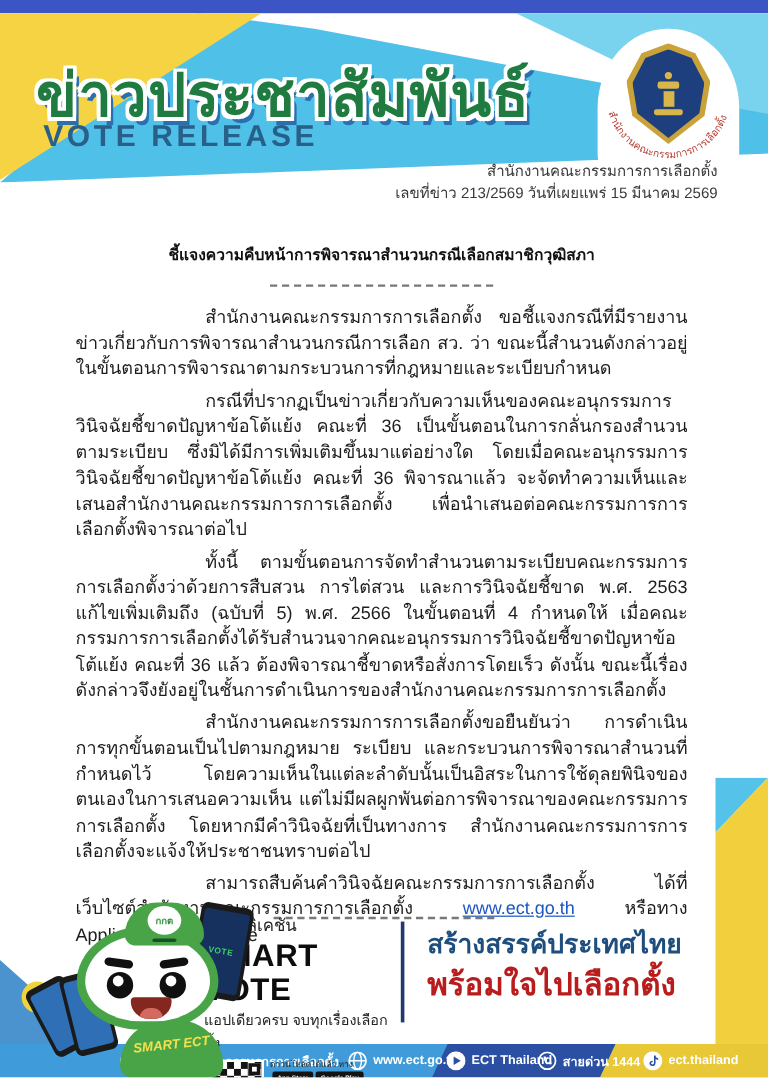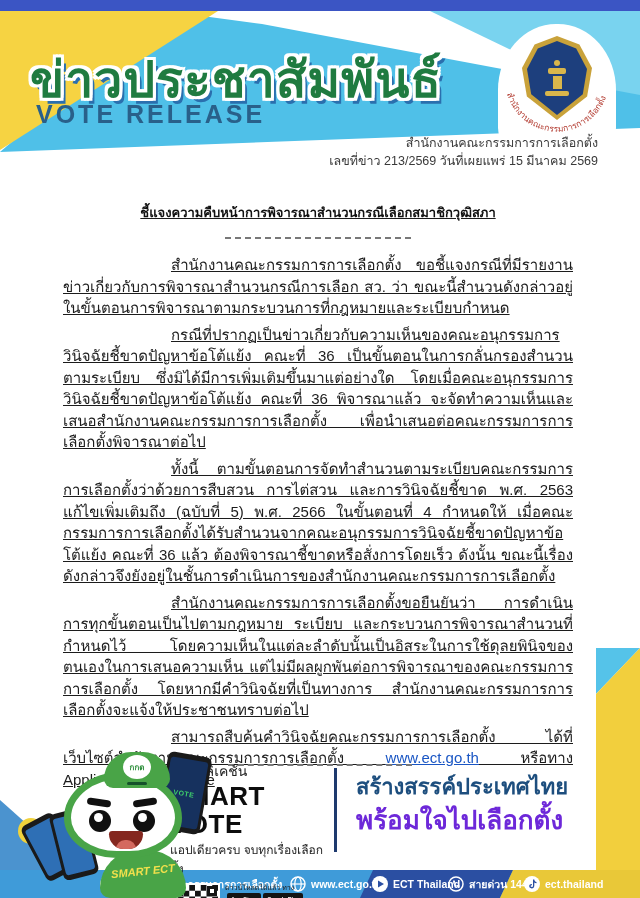--- a/index.html
+++ b/index.html
@@ -1,17 +1,17 @@
 <!DOCTYPE html>
 <html><head>
 <meta charset="utf-8">
 <style>
   html,body{margin:0;padding:0;background:#e8e8e8;}
   .page{position:relative;width:640px;height:898px;margin:0 auto;background:#ffffff;
-        font-family:"Liberation Sans","DejaVu Sans",sans-serif;overflow:hidden;color:#1c1c1c;text-decoration:underline;}
+        font-family:"Liberation Sans","DejaVu Sans",sans-serif;overflow:hidden;color:#1c1c1c;}
   
   .header{position:relative;height:172px;}
   .topbar{position:absolute;left:0;top:0;width:640px;height:11px;background:#3b55c4;}
   .cyan-tri{position:absolute;left:0;top:0;width:640px;height:172px;
             clip-path:polygon(430px 11px,640px 11px,640px 112px);background:#79d3ef;}
   .cyan-swoosh{position:absolute;left:0;top:0;width:640px;height:172px;
             clip-path:polygon(165px 11px,262px 24px,640px 95px,640px 128px,0 152px);background:#4fc0e8;}
   .yellow-tri{position:absolute;left:0;top:0;width:640px;height:172px;
             clip-path:polygon(0 11px,218px 11px,0 150px);background:#f6d342;}
   .banner-title{position:absolute;left:30px;top:40px;font-size:50px;font-weight:800;color:#1f7b40;
@@ -93,21 +93,21 @@
   .qr::before,.qr::after,.qr-c3{content:"";position:absolute;width:10px;height:10px;background:#fff;
       border:3px solid #141414;box-sizing:border-box;}
   .qr::before{left:1px;top:1px;} .qr::after{right:1px;top:1px;}
   .dl-col{font-size:7px;color:#222;line-height:10px;}
   .badge{display:inline-block;background:#141414;color:#fff;font-size:5.5px;font-weight:700;
       padding:1px 4px;border-radius:2px;margin-left:2px;vertical-align:middle;}
   
   .v-div{position:absolute;left:334px;top:768px;width:3px;height:84px;background:#1e3a6e;z-index:5;}
   .slogan{position:absolute;left:356px;top:772px;width:235px;z-index:5;}
   .slogan-1{font-size:22px;color:#1d4e7e;font-weight:600;line-height:30px;}
-  .slogan-2{font-size:26px;color:#6d28d9;font-weight:900;line-height:36px;}
+  .slogan-2{font-size:26px;color:#b91c1c;font-weight:900;line-height:36px;}
   
   .bar{position:absolute;left:0;top:870px;width:640px;height:28px;background:#3f9bd9;z-index:3;}
   .bar-navy{position:absolute;left:0;top:0;width:640px;height:28px;background:#2b4fa2;
       clip-path:polygon(373px 0,513px 0,500px 100%,360px 100%);}
   .bar-yellow{position:absolute;left:0;top:0;width:640px;height:28px;background:#e9c838;
       clip-path:polygon(513px 0,640px 0,640px 100%,500px 100%);}
   .bar-item{position:absolute;top:0;height:28px;display:flex;align-items:center;gap:5px;
       color:#fff;font-size:10.5px;font-weight:700;z-index:4;white-space:nowrap;}
   .ic{width:16px;height:16px;flex:0 0 16px;}
 </style>
@@ -253,21 +253,21 @@
     </div>
 
     <div class="bar-item" style="left:448px;">
       <svg class="ic" viewBox="0 0 16 16">
           <circle cx="8" cy="8" r="7" fill="none" stroke="#fff" stroke-width="1.5"></circle>
           <path d="M5 4.5 C5 9 7 11 11.5 11 L11.5 9.2 L9.5 8.7 L8.8 9.6 C7.3 9 6.8 8.4 6.3 7.1 L7.2 6.4 L6.8 4.5 Z" fill="#fff"></path>
         </svg>
       <span>สายด่วน 1444</span>
     </div>
 
-    <div class="bar-item" style="left:524px;">
+    <div class="bar-item" style="left:536px;">
       <svg class="ic" viewBox="0 0 16 16">
           <circle cx="8" cy="8" r="8" fill="#fff"></circle>
           <path d="M9 3.5 L10.3 3.5 C10.5 5 11.3 5.7 12.5 5.9 L12.5 7.3 C11.5 7.3 10.8 7 10.3 6.6 L10.3 9.8 C10.3 11.4 9.2 12.4 7.7 12.4 C6.2 12.4 5.2 11.4 5.2 10.1 C5.2 8.7 6.4 7.8 7.9 7.9 L7.9 9.3 C7.2 9.2 6.6 9.6 6.6 10.1 C6.6 10.6 7.1 11 7.7 11 C8.5 11 9 10.6 9 9.7 Z" fill="#2b4fa2"></path>
         </svg>
       <span>ect.thailand</span>
     </div>
   </div>
 
 </div>
 

